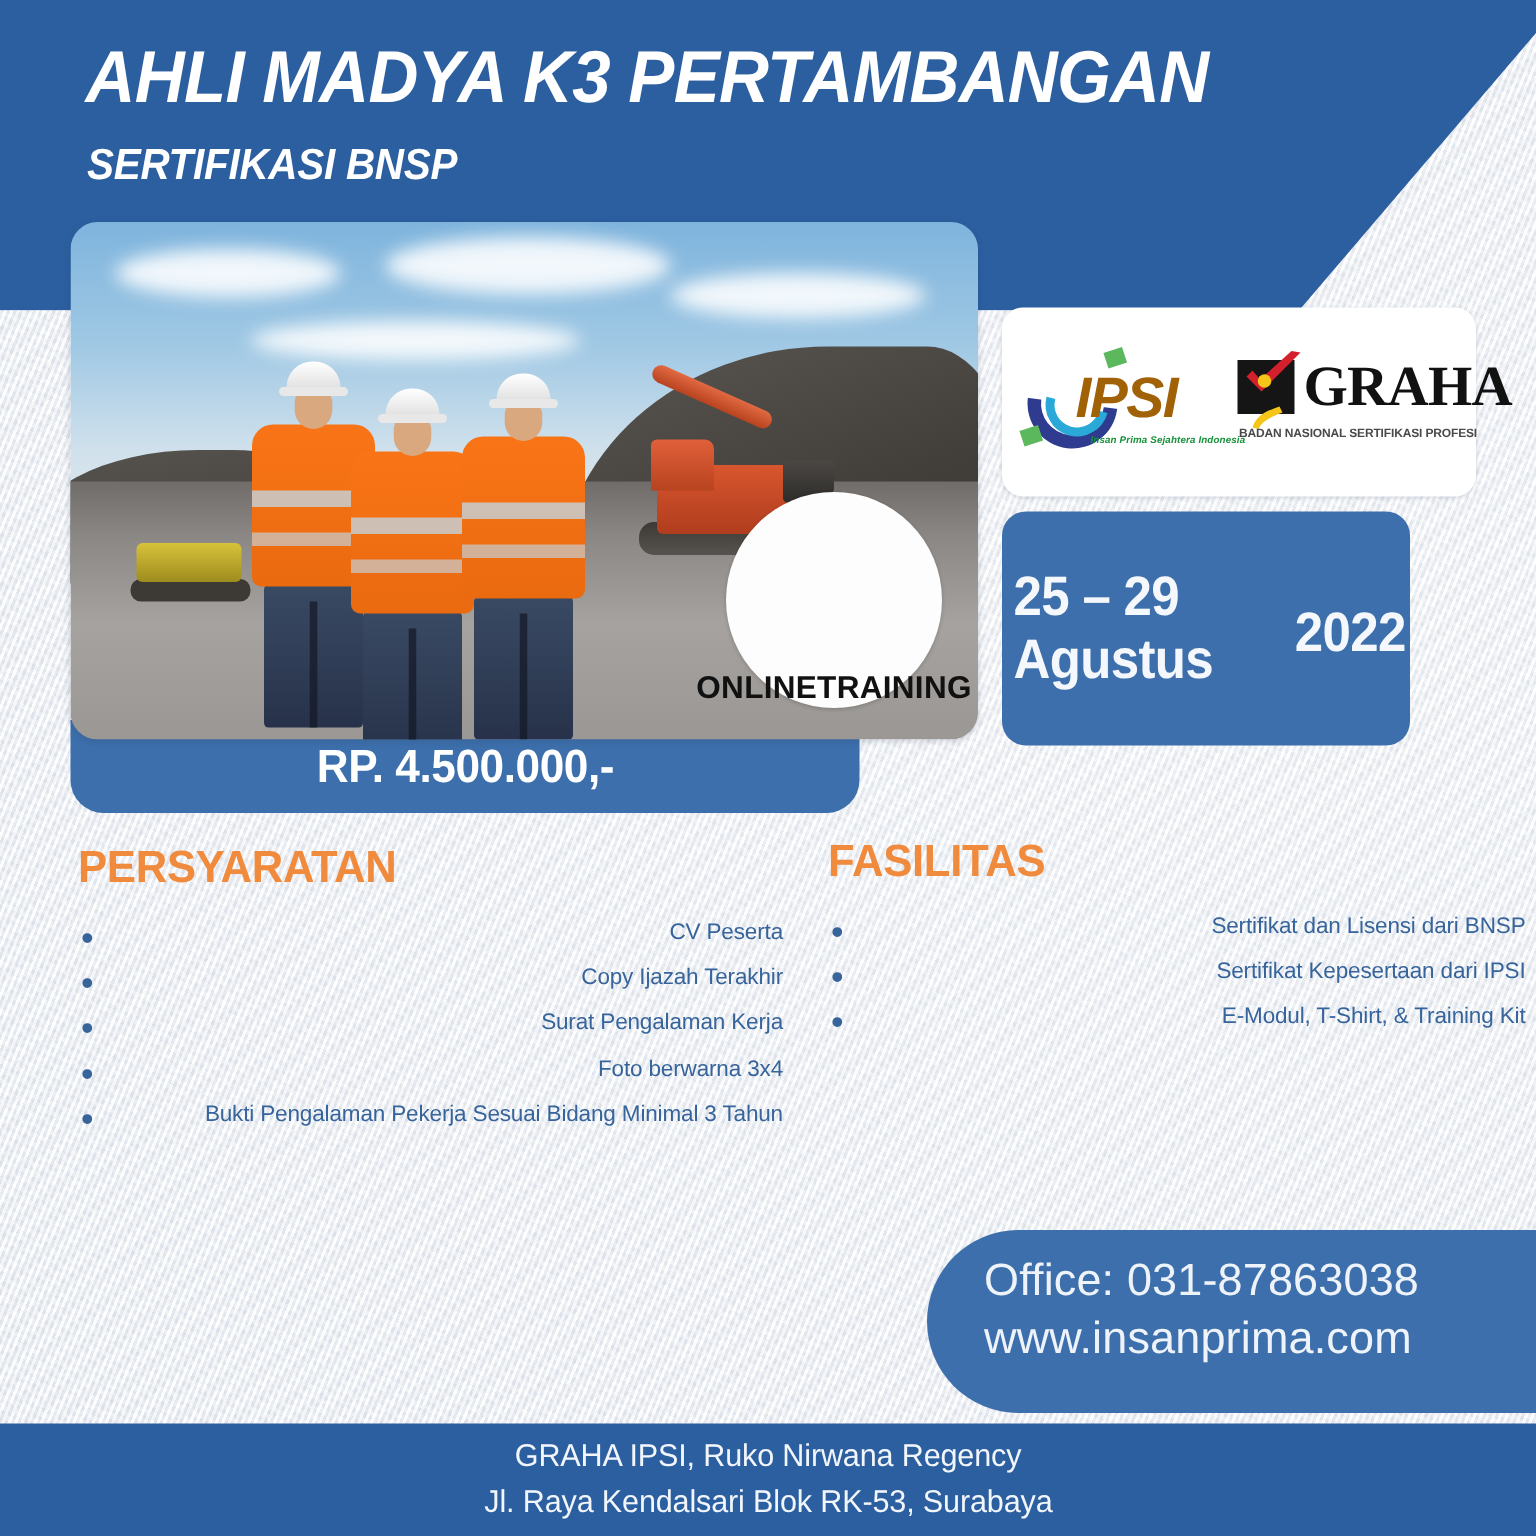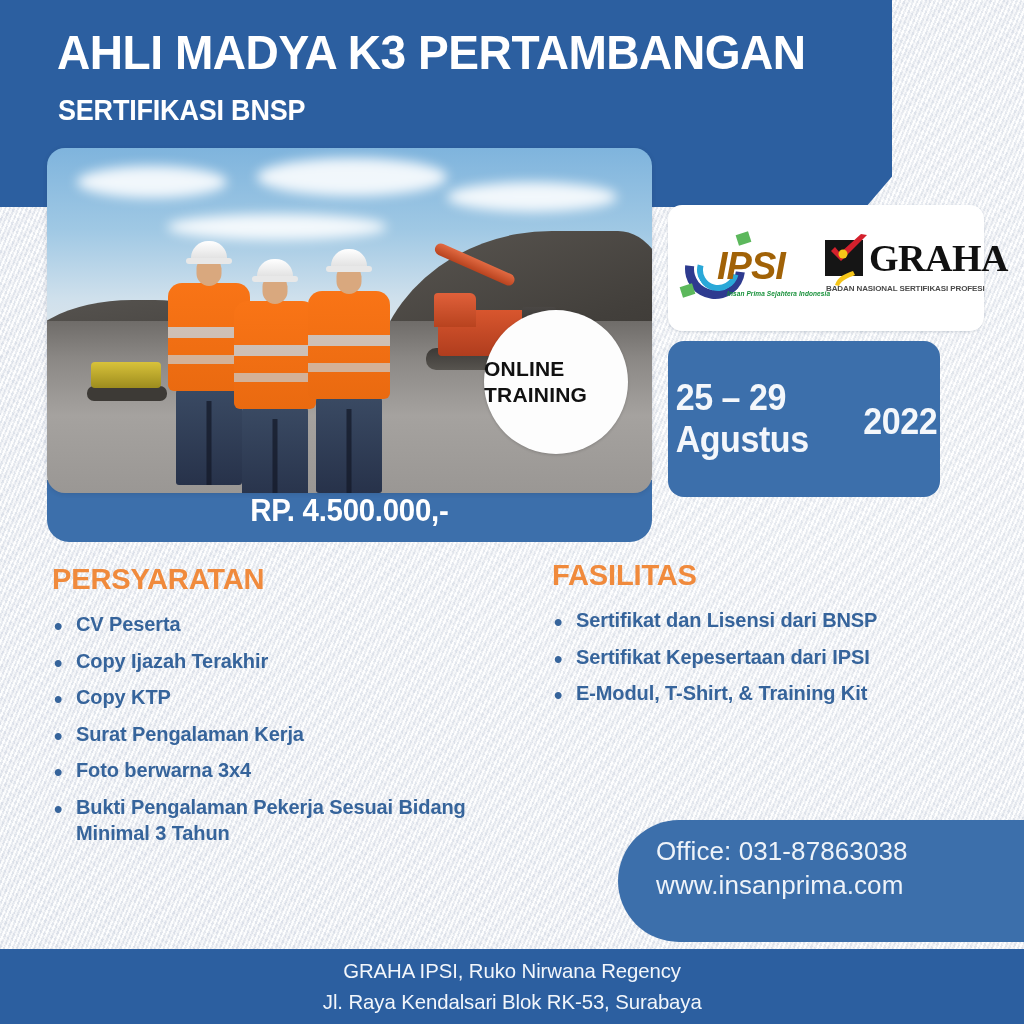--- a/index.html
+++ b/index.html
@@ -23,24 +23,25 @@
   #poster::after{
     content:""; position:absolute; inset:0; pointer-events:none;
     background:
       repeating-linear-gradient(63deg, rgba(255,255,255,.0) 0 5px, rgba(255,255,255,.35) 5px 7px),
       repeating-linear-gradient(-41deg, rgba(190,198,212,.18) 0 6px, rgba(255,255,255,0) 6px 13px);
     opacity:.75;
   }
 
   
   .header {
-    position:absolute; left:0; top:0; width:892px; height:207px;
+    position:absolute; left:0; top:0; width:1024px; height:207px;
     background:#2c5fa0;
     clip-path: polygon(0 0, 1024px 0, 1024px 22px, 866px 207px, 0 207px);
     z-index:3;
+    font-style:italic;
   }
   .header-title {
     position:absolute; left:57px; top:28px;
     color:#ffffff;
     font-size:49px;
     font-weight:bold;
     letter-spacing:-0.5px;
     line-height:1;
     white-space:nowrap;
     transform:scaleX(.94);
@@ -123,33 +124,33 @@
   .torso::after{content:""; position:absolute; left:0; top:72px; width:100%; height:9px;
     background:rgba(200,206,210,.7);}
   .legs { position:absolute; left:50%; transform:translateX(-50%); top:148px;
     width:66px; height:96px; background:linear-gradient(180deg,#3a4a63,#27324a);
     border-radius:4px 4px 3px 3px; z-index:1;}
   .legs::after{content:""; position:absolute; left:50%; transform:translateX(-50%);
     top:12px; width:5px; height:84px; background:rgba(20,26,40,.75);}
 
   
   .badge-circle {
-    position:absolute; left:484px; top:310px; width:144px; height:144px;
+    position:absolute; left:484px; top:328px; width:144px; height:144px;
     background:#fdfdfd; border-radius:50%;
-    display:flex; flex-direction:column; align-items:flex-start; justify-content:center;
+    display:flex; align-items:flex-end; justify-content:center;
     z-index:8;
     box-shadow:0 1px 3px rgba(0,0,0,.18);
   }
   .badge-circle span{
     color:#111; font-size:21px; font-weight:bold; line-height:1.22; letter-spacing:.2px;
   }
 
   
   .price-bar {
-    position:absolute; left:47px; top:480px; width:605px; height:62px;
+    position:absolute; left:47px; top:480px; width:526px; height:62px;
     background:#3c6fab; border-radius:0 0 22px 22px;
     display:flex; align-items:center; justify-content:center;
     z-index:4;
   }
   .price-bar span{
     color:#fff; font-size:31px; font-weight:bold; letter-spacing:-.3px;
     transform:scaleX(.95);
   }
 
   
@@ -202,36 +203,36 @@
   .col { position:absolute; z-index:4; }
   .col-left  { left:52px;  top:562px; width:470px; }
   .col-right { left:552px; top:558px; width:465px; }
   .sec-title {
     color:#f08a3c; font-size:30px; font-weight:bold; letter-spacing:-.2px;
     margin-bottom:16px; transform:scaleX(.97); transform-origin:left center;
   }
   ul.reqs { list-style:none; }
   ul.reqs li {
     position:relative; padding-left:24px;
-    color:#36649b; font-size:20px; font-weight:bold; line-height:1.28;
-    margin-bottom:11px; letter-spacing:-.1px;
+    color:#36649b; font-size:15px; font-weight:normal; line-height:1.28;
+    margin-bottom:11px; letter-spacing:-.1px;text-align:right;
   }
   ul.reqs li::before{
     content:"•"; position:absolute; left:2px; top:-1px; font-size:24px; color:#36649b;
   }
 
   
   .contact-box {
     position:absolute; left:618px; top:820px; width:406px; height:122px;
     background:#3c6fab; border-radius:61px 0 0 61px;
     z-index:6;
     padding:14px 0 0 38px;
   }
   .contact-box div{
-    color:#eef3f9; font-size:26px; line-height:1.31; letter-spacing:.1px; white-space:nowrap;
+    color:#eef3f9; font-size:30px; line-height:1.31; letter-spacing:.1px; white-space:nowrap;
   }
 
   
   .footer {
     position:absolute; left:0; top:949px; width:1024px; height:75px;
     background:#2c5fa0;
     display:flex; flex-direction:column; align-items:center; justify-content:center;
     z-index:7;
   }
   .footer div{
@@ -322,21 +323,20 @@
   <div class="date-box">
     <div class="d1">25 – 29 Agustus</div>
     <div class="d2">2022</div>
   </div>
 
   <div class="col col-left">
     <div class="sec-title">PERSYARATAN</div>
     <ul class="reqs">
       <li>CV Peserta</li>
       <li>Copy Ijazah Terakhir</li>
-      <li>Copy KTP</li>
       <li>Surat Pengalaman Kerja</li>
       <li>Foto berwarna 3x4</li>
       <li>Bukti Pengalaman Pekerja Sesuai Bidang Minimal 3 Tahun</li>
     </ul>
   </div>
 
   <div class="col col-right">
     <div class="sec-title">FASILITAS</div>
     <ul class="reqs">
       <li>Sertifikat dan Lisensi dari BNSP</li>

